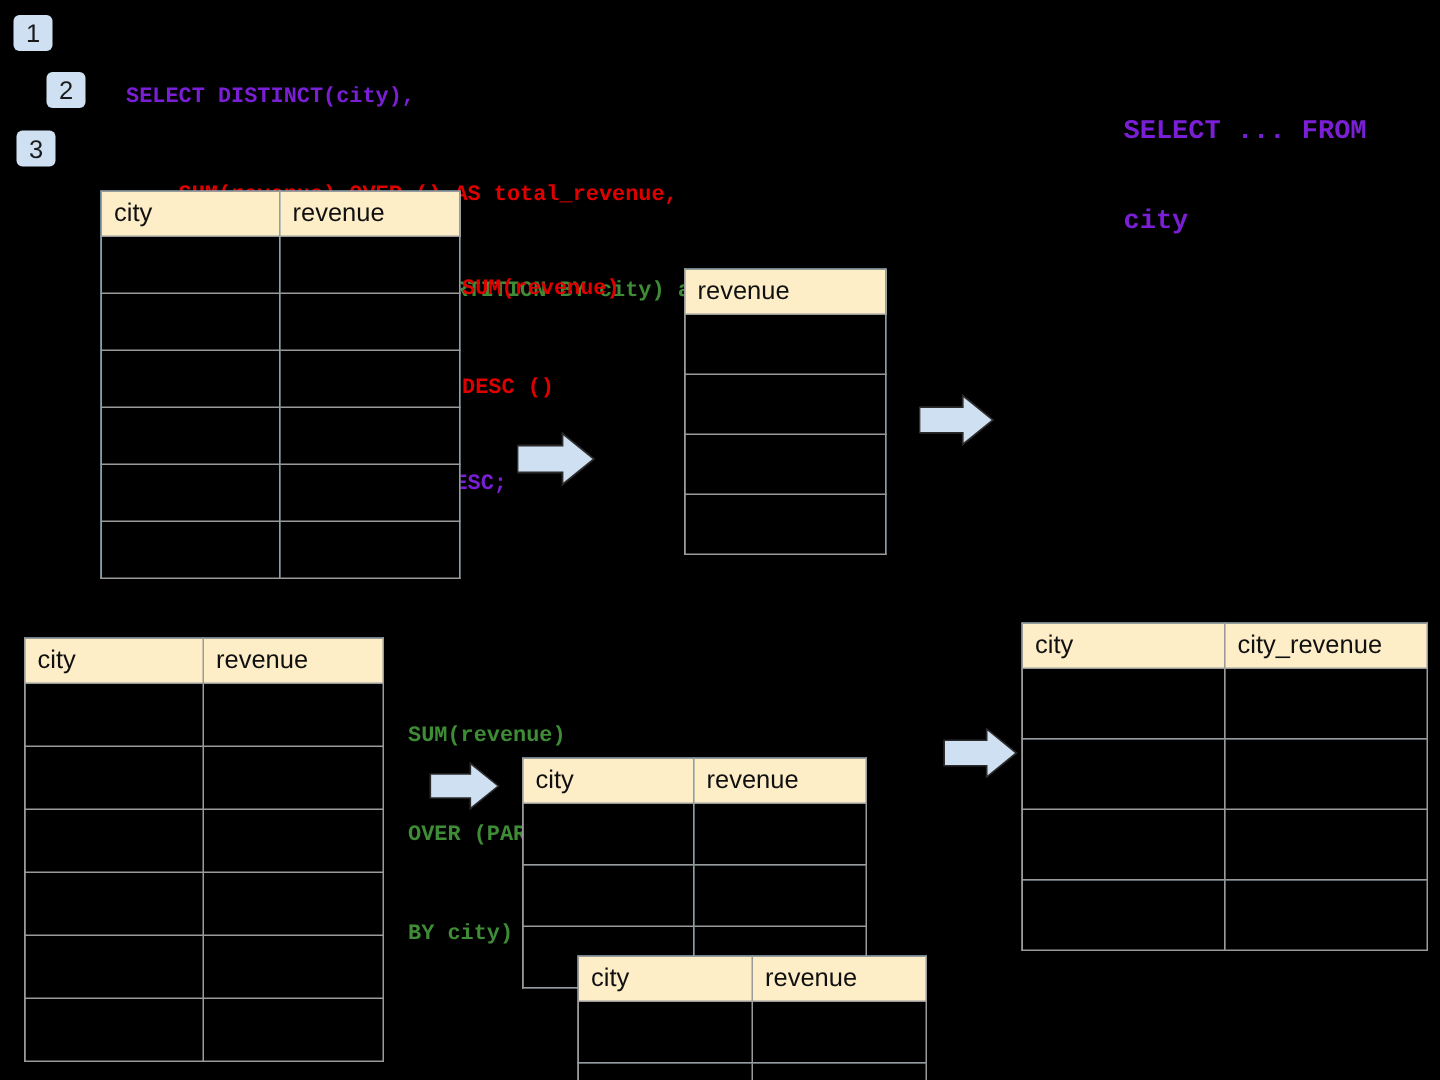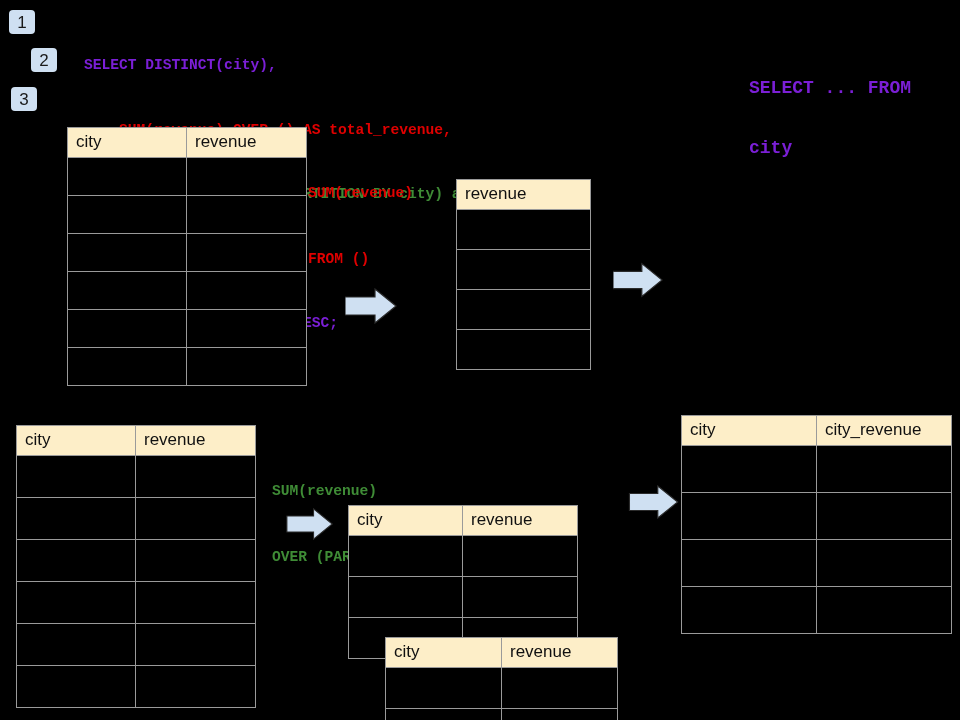--- a/index.html
+++ b/index.html
@@ -105,26 +105,27 @@
     <div class="sql-line" style="color:#7b1fd6;">  ORDER by city_revenue DESC;</div>
   </div>
 
   <div class="anno-small" style="left:749px; top:38px; color:#7b1fd6;">
     <div>SELECT ... FROM</div>
     <div>city</div>
   </div>
 
   <div class="anno" style="left:308px; top:138px; color:#e00000;">
     <div>SUM(revenue)</div>
-    <div>FROM ()</div>
+    <div>DESC ()</div>
   </div>
 
   <div class="anno" style="left:272px; top:436px; color:#3f8c36;">
     <div>SUM(revenue)</div>
     <div>OVER (PARTITION</div>
+    <div>BY city)</div>
   </div>
 
   <table class="tbl" style="left:67px; top:127px; width:239px;">
     <colgroup>
         <col style="width:119px">
         <col style="width:120px">
       </colgroup>
     <thead>
       <tr>
         <th>city</th>

